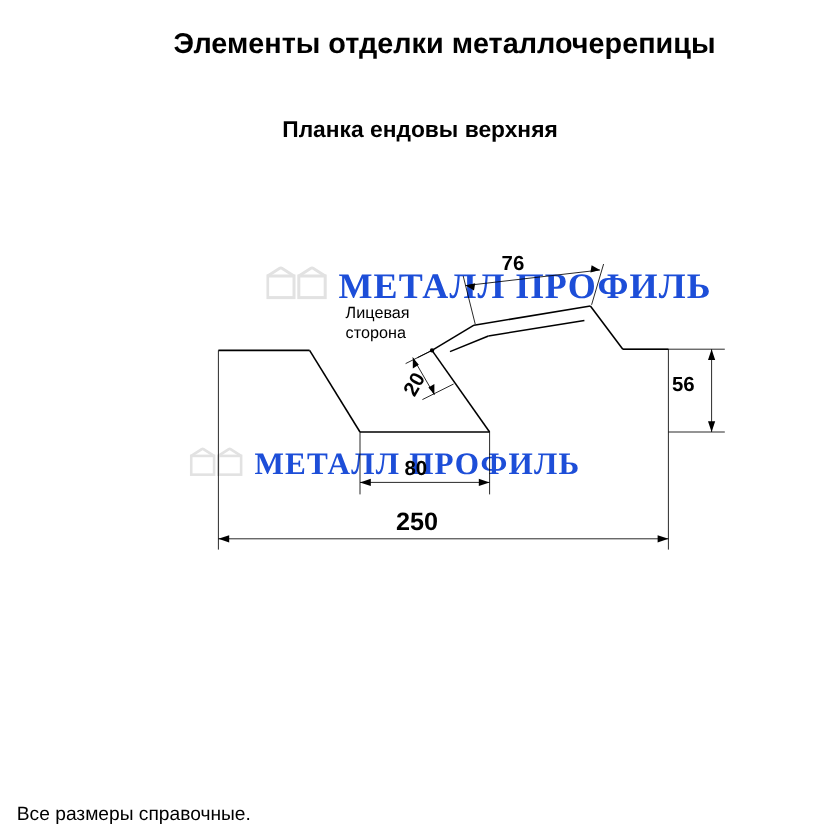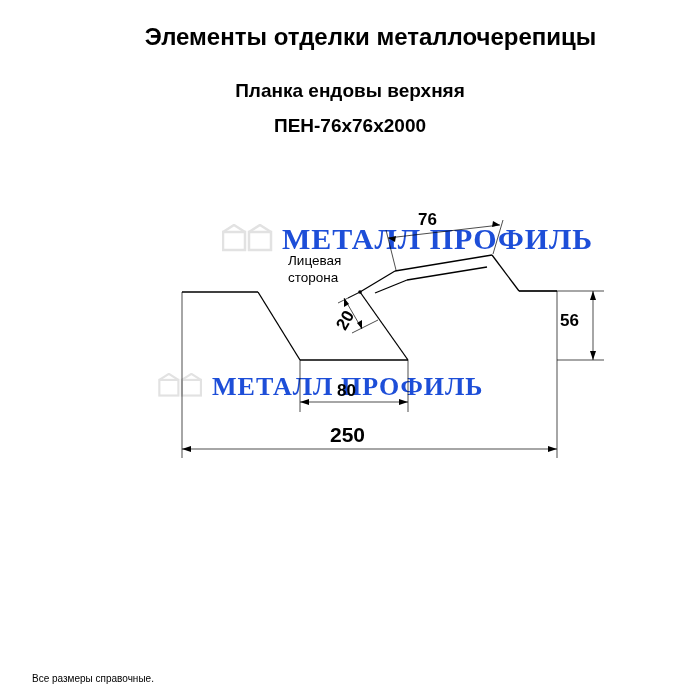--- a/index.html
+++ b/index.html
@@ -30,21 +30,21 @@
   .title-main {
     font-size: 24px;
     font-weight: bold;
     letter-spacing: 0px;
     line-height: 30px;
     margin-left: 41px;
   }
   .title-sub {
     font-size: 19px;
     font-weight: bold;
-    margin-top: 26px;
+    margin-top: 44px;
     line-height: 26px;
   }
   .title-code {
     font-size: 19px;
     font-weight: bold;
     margin-top: 9px;
     line-height: 26px;
   }
   .drawing {
     position: absolute;
@@ -74,42 +74,41 @@
     font-size: 26px;
     letter-spacing: 1px;
   }
   .wm-icon {
     display: inline-block;
     vertical-align: middle;
     margin-right: 8px;
   }
   .footer {
     position: absolute;
-    left: 32px;
+    left: 14px;
     bottom: 12px;
-    font-size: 10px;
+    font-size: 16px;
     line-height: 19px;
   }
   .footer div {
     white-space: nowrap;
   }
   svg text {
     font-family: "Liberation Sans", sans-serif;
     fill: #000000;
   }
 </style>
 </head>
 <body>
 
 <div class="page">
 
   <div class="title-block">
     <div class="title-main">Элементы отделки металлочерепицы</div>
     <div class="title-sub">Планка ендовы верхняя</div>
-    <div class="title-code">ПЕН-76х76х2000</div>
   </div>
 
   <div class="watermark wm1">
     <span class="wm-icon">
       <svg width="52" height="30" viewBox="0 0 52 30">
         <rect x="1" y="8" width="22" height="18" fill="none" stroke="#e2e2e2" stroke-width="2.5"></rect>
         <path d="M1 8 L12 1 L23 8" fill="none" stroke="#e2e2e2" stroke-width="2.5"></path>
         <rect x="27" y="8" width="22" height="18" fill="none" stroke="#e2e2e2" stroke-width="2.5"></rect>
         <path d="M27 8 L38 1 L49 8" fill="none" stroke="#e2e2e2" stroke-width="2.5"></path>
       </svg>

